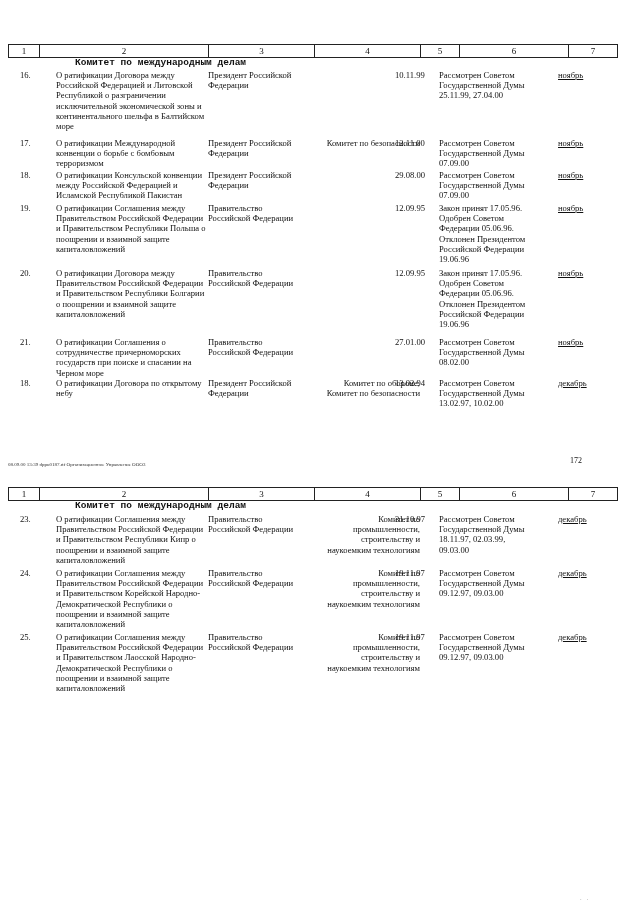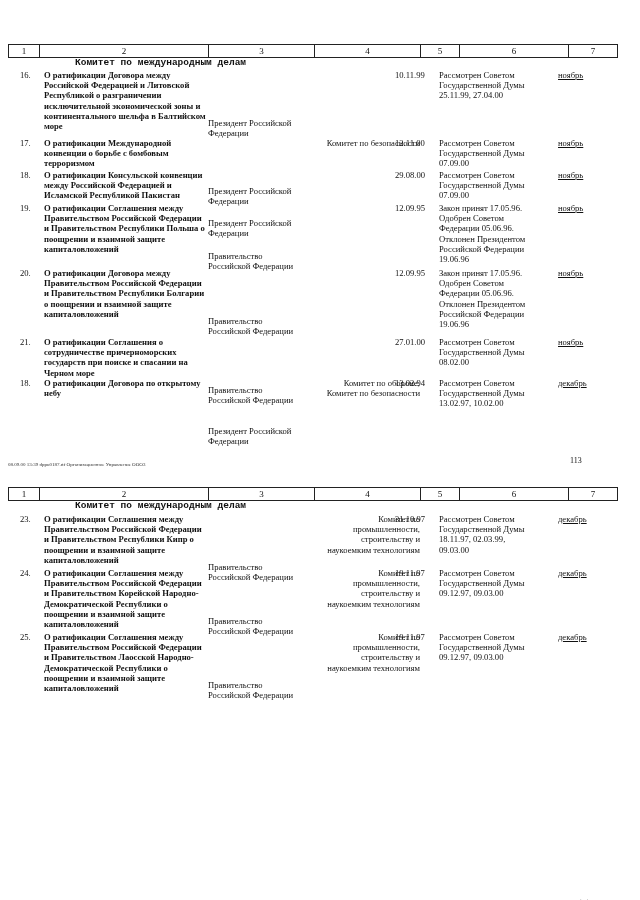--- a/index.html
+++ b/index.html
@@ -7,22 +7,22 @@
       font-family: "Liberation Serif", serif; color: #111; font-size: 8.6px; line-height: 10.2px; }
     .hdr { position: absolute; left: 8px; width: 608px; height: 12px; border: 1px solid #222; display: flex; }
     .hdr div { border-right: 1px solid #222; text-align: center; font-size: 9px; line-height: 12px; }
     .hdr div:last-child { border-right: none; }
     .c1 { width: 30px; } .c2 { width: 168px; } .c3 { width: 105px; } .c4 { width: 105px; }
     .c5 { width: 38px; } .c6 { width: 108px; } .c7 { flex: 1; }
     .section { position: absolute; left: 75px; font-weight: bold; font-size: 9.5px; font-family: Liberation Mono, monospace; }
     .row { position: absolute; left: 8px; width: 608px; }
     .row > div { position: absolute; top: 0; white-space: pre-line; }
     .rn { left: 12px; }
-    .rt { left: 36px; width: 168px; font-weight: bold; }
-    .ri { left: 200px; width: 104px; margin-top: 48px; }
+    .rt { left: 48px; width: 168px; }
+    .ri { left: 200px; width: 104px; }
     .rc { left: 302px; width: 110px; text-align: right; }
     .rd { left: 387px; width: 40px; }
     .rs { left: 431px; width: 110px; }
     .rm { left: 550px; text-decoration: underline; }
     .footer { position: absolute; left: 8px; top: 460px; font-size: 5px; color: #333; }
     .pagenum { position: absolute; left: 570px; top: 456px; font-size: 8px; }
     .dots { position: absolute; left: 580px; top: 895px; font-size: 5px; color: #555; }
   </style>
 </head>
 <body>
@@ -147,21 +147,21 @@
 Комитет по безопасности</div>
       <div class="rd">13.02.94</div>
       <div class="rs">Рассмотрен Советом
 Государственной Думы
 13.02.97, 10.02.00</div>
       <div class="rm">декабрь</div>
     </div>
   </div>
 
 <div class="footer">08.09.00 13:39 dppu0187.rtf Организационное Управление ООО3</div>
-<div class="pagenum">113</div>
+<div class="pagenum">172</div>
 
 <div class="hdr" style="top:487px;">
   <div class="c1">1</div>
   <div class="c2">2</div>
   <div class="c3">3</div>
   <div class="c4">4</div>
   <div class="c5">5</div>
   <div class="c6">6</div>
   <div class="c7">7</div>
 </div>

